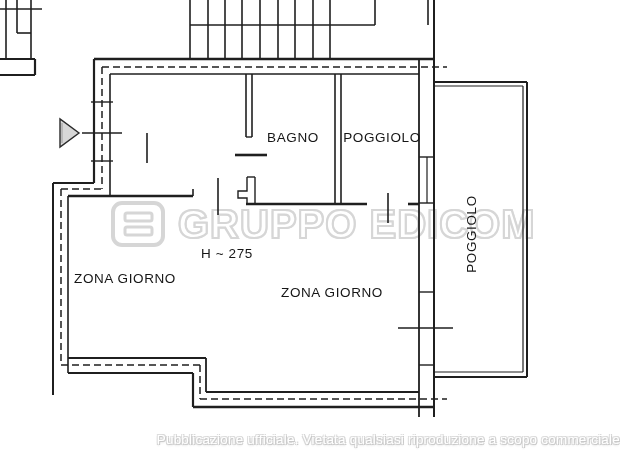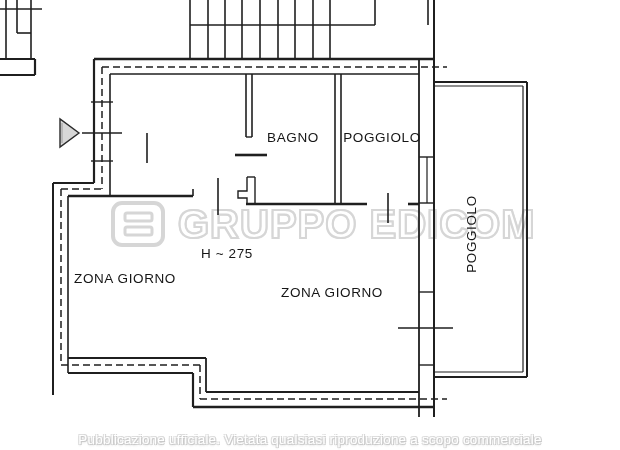--- a/index.html
+++ b/index.html
@@ -18,21 +18,21 @@
     font-size:40px;font-weight:700;letter-spacing:1px;color:#fff;
     -webkit-text-stroke:2px #d6d6d6;
     text-shadow:1px 1px 0 #dcdcdc,-1px -1px 0 #dcdcdc,1px -1px 0 #dcdcdc,-1px 1px 0 #dcdcdc;
   }
   .room-label{
     position:absolute;z-index:3;transform:translate(-50%,-50%);
     font-size:13.5px;color:#161616;letter-spacing:0.6px;white-space:nowrap;
   }
   .room-label.vertical{transform:translate(-50%,-50%) rotate(-90deg);}
   .caption{
-    position:absolute;left:0;right:0;bottom:3px;z-index:4;text-align:center;
+    position:absolute;left:0;right:0;bottom:3px;z-index:4;text-align:right;
     font-size:13.5px;letter-spacing:0.2px;color:#fff;white-space:nowrap;
     text-shadow:1px 1px 0 #c9c9c9,-1px -1px 0 #dedede,1px -1px 0 #d6d6d6,-1px 1px 0 #d6d6d6,0 2px 2px #e3e3e3;
   }
 </style>
 </head>
 <body>
 
 <div class="stage">
 
   <div class="watermark">

